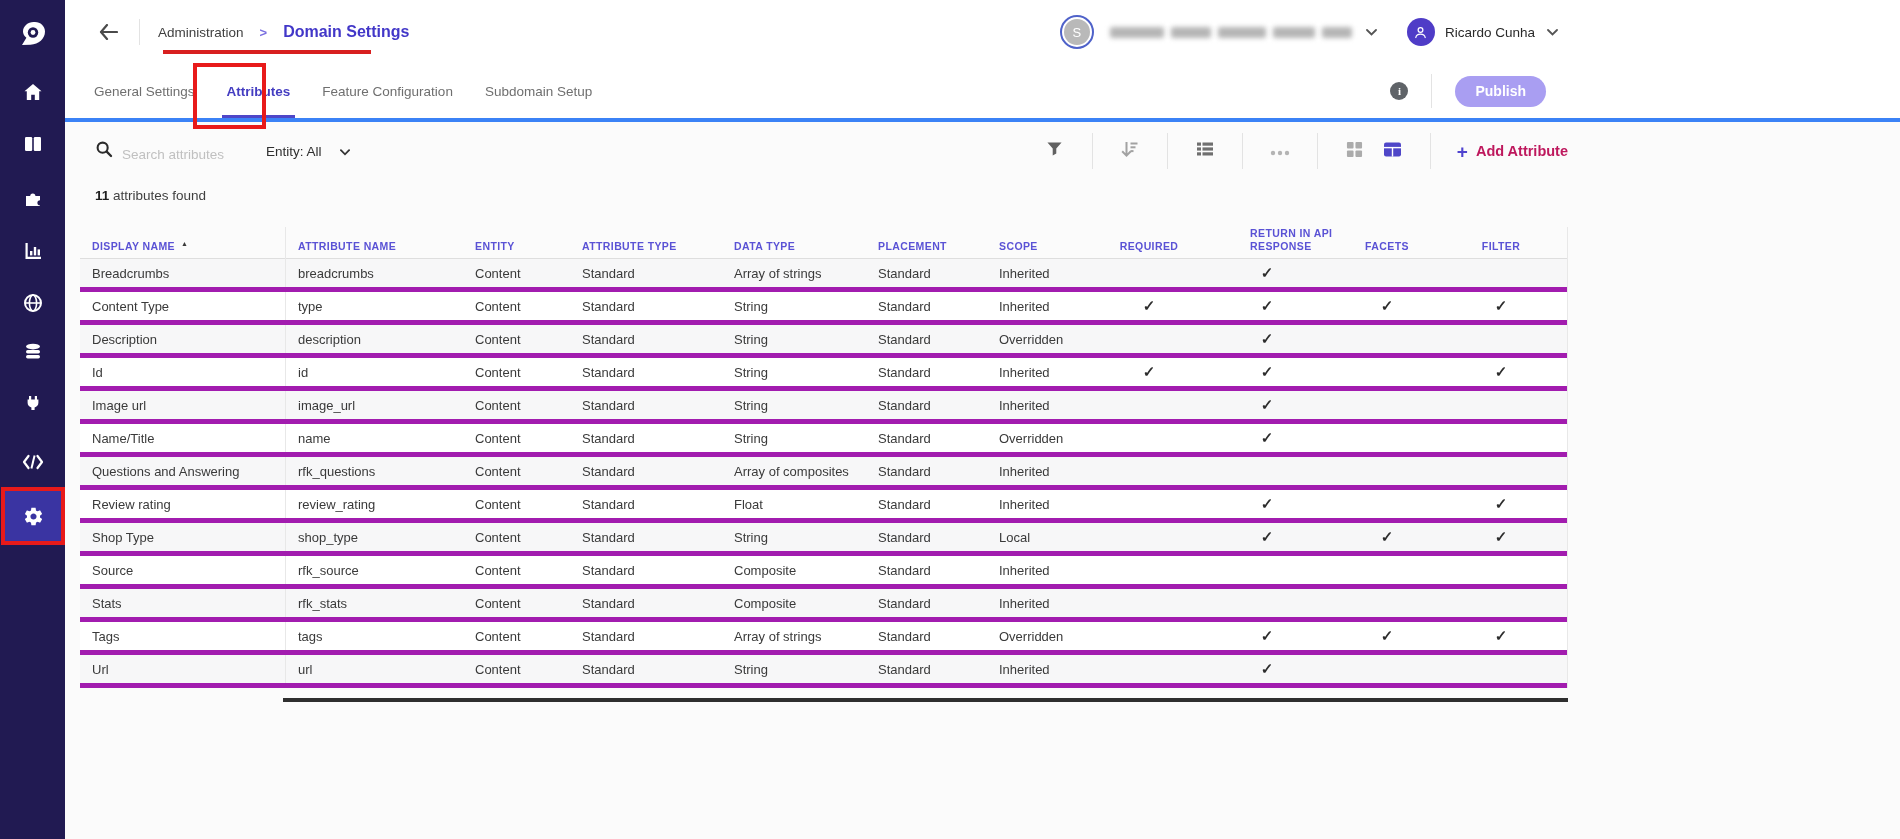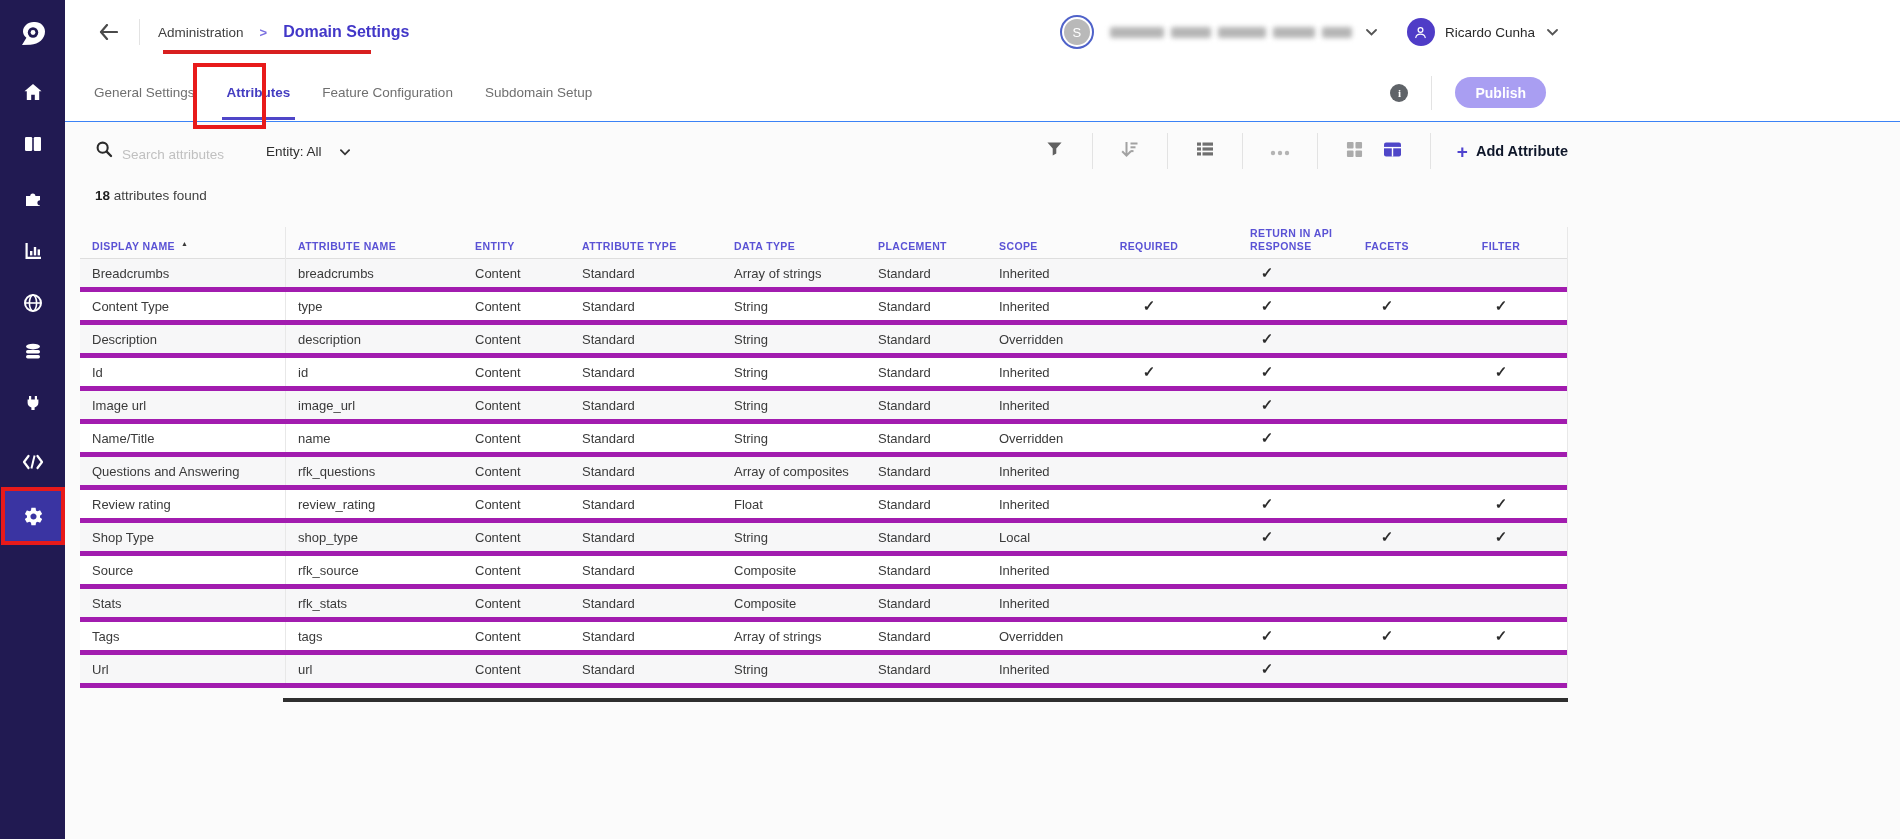--- a/index.html
+++ b/index.html
@@ -32,21 +32,21 @@
   .ws-avatar { width:34px; height:34px; border-radius:50%; border:2px solid #4f62c9; display:flex; align-items:center; justify-content:center; }
   .ws-avatar .inner { width:26px; height:26px; border-radius:50%; background:#b9b9b9; color:#fff; font-size:13px; display:flex; align-items:center; justify-content:center; }
   .blurline { display:flex; align-items:center; gap:7px; margin:0 14px 0 16px; }
   .blurline span { display:inline-block; height:11px; border-radius:2px; background:#b5b5b5; filter:blur(2.5px); }
   .chev { display:flex; align-items:center; margin-right:4px; }
   .user-block { display:flex; align-items:center; margin-left:26px; cursor:pointer; }
   .user-avatar { width:28px; height:28px; border-radius:50%; background:#4f3cc7; display:flex; align-items:center; justify-content:center; margin-right:10px; }
   .user-name { font-size:13.5px; color:#2a2a2a; margin-right:12px; }
 
   
-  .tabbar { position:relative; height:58px; display:flex; align-items:center; padding-left:27px; background:#fff; border-bottom:1px solid #3b82f6; }
+  .tabbar { position:relative; height:58px; display:flex; align-items:center; padding-left:27px; background:#fff; border-bottom:4px solid #3b82f6; }
   .tab { position:relative; height:58px; display:flex; align-items:center; padding:0 2px; margin-right:28px; font-size:13.5px; color:#6f6f6f; cursor:pointer; white-space:nowrap; }
   .tab.active { color:#443dc1; font-weight:700; }
   .tab.active::after { content:""; position:absolute; left:-3px; right:-3px; bottom:2px; height:3px; background:#4f46c8; }
   .anno-tab { left:128px; top:63px; width:73px; height:66px; }
   .tabbar-right { margin-left:auto; display:flex; align-items:center; padding-right:354px; }
   .info-btn { width:18px; height:18px; border-radius:50%; background:#5f6368; color:#fff; font-size:11px; font-weight:700; display:flex; align-items:center; justify-content:center; cursor:pointer; font-family:"Liberation Serif", serif; }
   .tb-divider { width:1px; height:34px; background:#e3e3e3; margin:0 23px; }
   .publish-btn { min-width:89px; height:31px; border:none; border-radius:16px; background:#a99ef2; color:#fff; font-size:14px; font-weight:700; font-family:"Liberation Sans", sans-serif; cursor:pointer; padding:0 20px; }
 
   
@@ -56,21 +56,21 @@
   .searchbox svg { margin-right:9px; }
   .searchbox input { border:none; outline:none; background:transparent; width:118px; font-size:13.5px; color:#333; font-family:"Liberation Sans", sans-serif; }
   .searchbox input::placeholder { color:#c0c0c0; }
   .entity-filter { display:flex; align-items:flex-start; gap:18px; margin-left:26px; font-size:13.5px; color:#2f2f2f; cursor:pointer; }
   .toolbar-icons { margin-left:auto; display:flex; align-items:center; }
   .icon-btn { display:flex; align-items:center; justify-content:center; width:22px; height:22px; cursor:pointer; }
   .tsep { width:1px; height:36px; background:#e3e3e3; margin:0 26px; }
   .viewpair { display:flex; align-items:center; gap:16px; }
   .add-attr { display:flex; align-items:center; gap:8px; cursor:pointer; white-space:nowrap; }
   .add-attr .plus { color:#4f43cf; font-size:19px; font-weight:700; line-height:1; }
-  .add-attr .lbl { color:#0f172a; font-size:14.5px; font-weight:700; }
+  .add-attr .lbl { color:#be185d; font-size:14.5px; font-weight:700; }
 
   .countline { margin:8px 0 0 30px; height:20px; font-size:13.5px; color:#3f3f3f; }
   .countline b { color:#1f1f1f; font-weight:700; }
 
   
   .table { margin:19px 0 0 15px; width:1488px; border-right:1px solid #e8e8e8; background:transparent; }
   .grid { display:grid; grid-template-columns:206px 177px 107px 152px 144px 121px 117px 90px 146px 94px 134px; }
   .thead { height:32px; border-bottom:1px solid #dedede; }
   .hcell { display:flex; align-items:flex-end; padding:0 0 8px 12px; font-size:10.5px; font-weight:700; letter-spacing:.4px; color:#5a52d5; text-transform:uppercase; line-height:1.25; cursor:pointer;text-align:right; }
   .hcell.center { justify-content:center; padding-left:0; text-align:center; }
@@ -335,21 +335,21 @@
           </div>
           <div class="tsep"></div>
           <div class="add-attr">
             <span class="plus">+</span>
             <span class="lbl">Add Attribute</span>
           </div>
         </div>
       </div>
 
       <div class="countline">
-        <b>18</b>
+        <b>11</b>
         <span>attributes found</span>
       </div>
 
       <div class="table">
         <div class="grid thead">
             <div class="hcell k-display_name">
               <span>DISPLAY NAME</span>
               <span class="sortarrow">▲</span>
             </div>
             <div class="hcell k-attribute_name">

